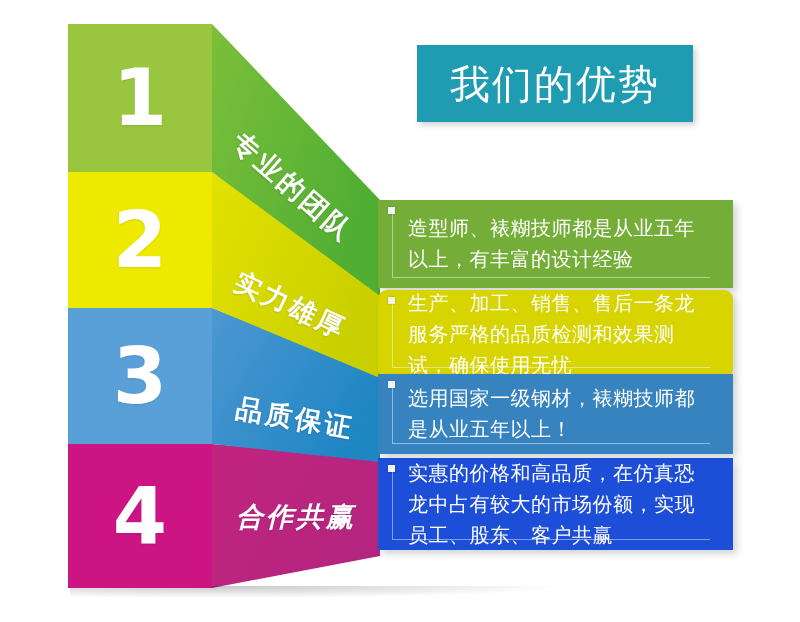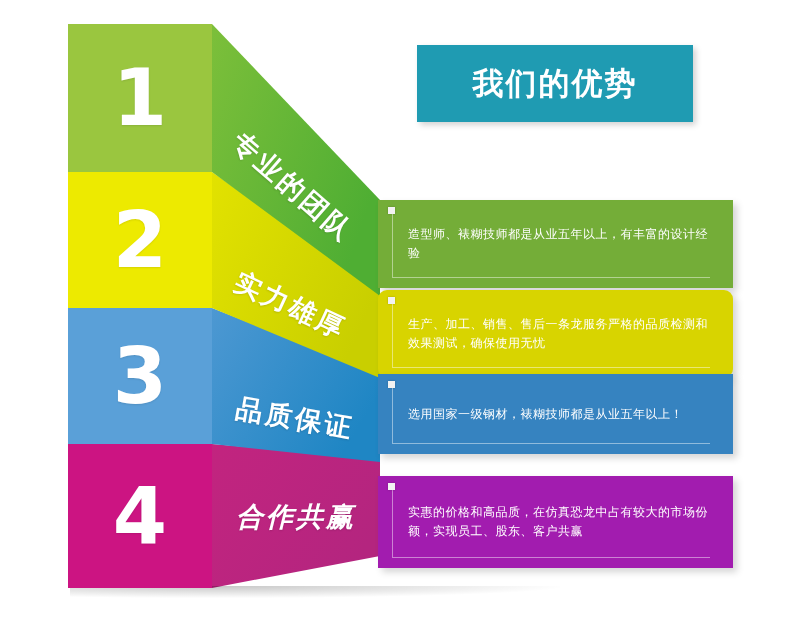--- a/index.html
+++ b/index.html
@@ -19,22 +19,22 @@
   #title-banner {
     position: absolute;
     left: 417px; top: 45px;
     width: 276px; height: 77px;
     background: #1f9bb2;
     box-shadow: 3px 3px 6px rgba(0,0,0,0.18);
     display: flex; align-items: center; justify-content: center;
   }
   #title-banner .t {
     color: #ffffff;
-    font-size: 31px;
-    font-weight: bold;
+    font-size: 40px;
+    font-weight: normal;
     letter-spacing: 2px;
     line-height: 1;
     white-space: nowrap;
   }
 
   
   .ribbon-layer {
     position: absolute;
     left: 0; top: 0;
     width: 800px; height: 622px;
@@ -83,21 +83,21 @@
   
   .infobox {
     position: absolute;
     left: 378px;
     width: 355px;
     box-shadow: 4px 4px 7px rgba(0,0,0,0.17);
   }
   #ib1 { top: 200px; height: 88px; background: #74ad38; }
   #ib2 { top: 290px; height: 88px; background: #d8d400; border-radius: 9px; }
   #ib3 { top: 374px; height: 80px; background: #3683c0; }
-  #ib4 { top: 458px; height: 92px; background: #a21caf; margin-top: 18px; }
+  #ib4 { top: 458px; height: 92px; background: #1d4ed8; }
 
   .infobox .bracket {
     position: absolute;
     left: 14px; top: 10px;
     width: 318px; bottom: 10px;
     border-left: 1px solid rgba(255,255,255,0.45);
     border-bottom: 1px solid rgba(255,255,255,0.45);
   }
   .infobox .dot {
     position: absolute;
@@ -105,21 +105,21 @@
     width: 7px; height: 7px;
     background: #f2f2f2;
     box-shadow: 0 0 2px rgba(0,0,0,0.25);
   }
   .infobox .btxt {
     position: absolute;
     left: 30px; right: 22px;
     top: 50%;
     transform: translateY(-50%);
     color: #ffffff;
-    font-size: 12px;
+    font-size: 20px;
     line-height: 1.55;
     letter-spacing: 0.5px;
   }
 
   
   #ground {
     position: absolute;
     left: 70px; top: 586px;
     width: 490px; height: 12px;
     background: radial-gradient(ellipse at 30% 0%, rgba(0,0,0,0.22), rgba(0,0,0,0) 72%);

